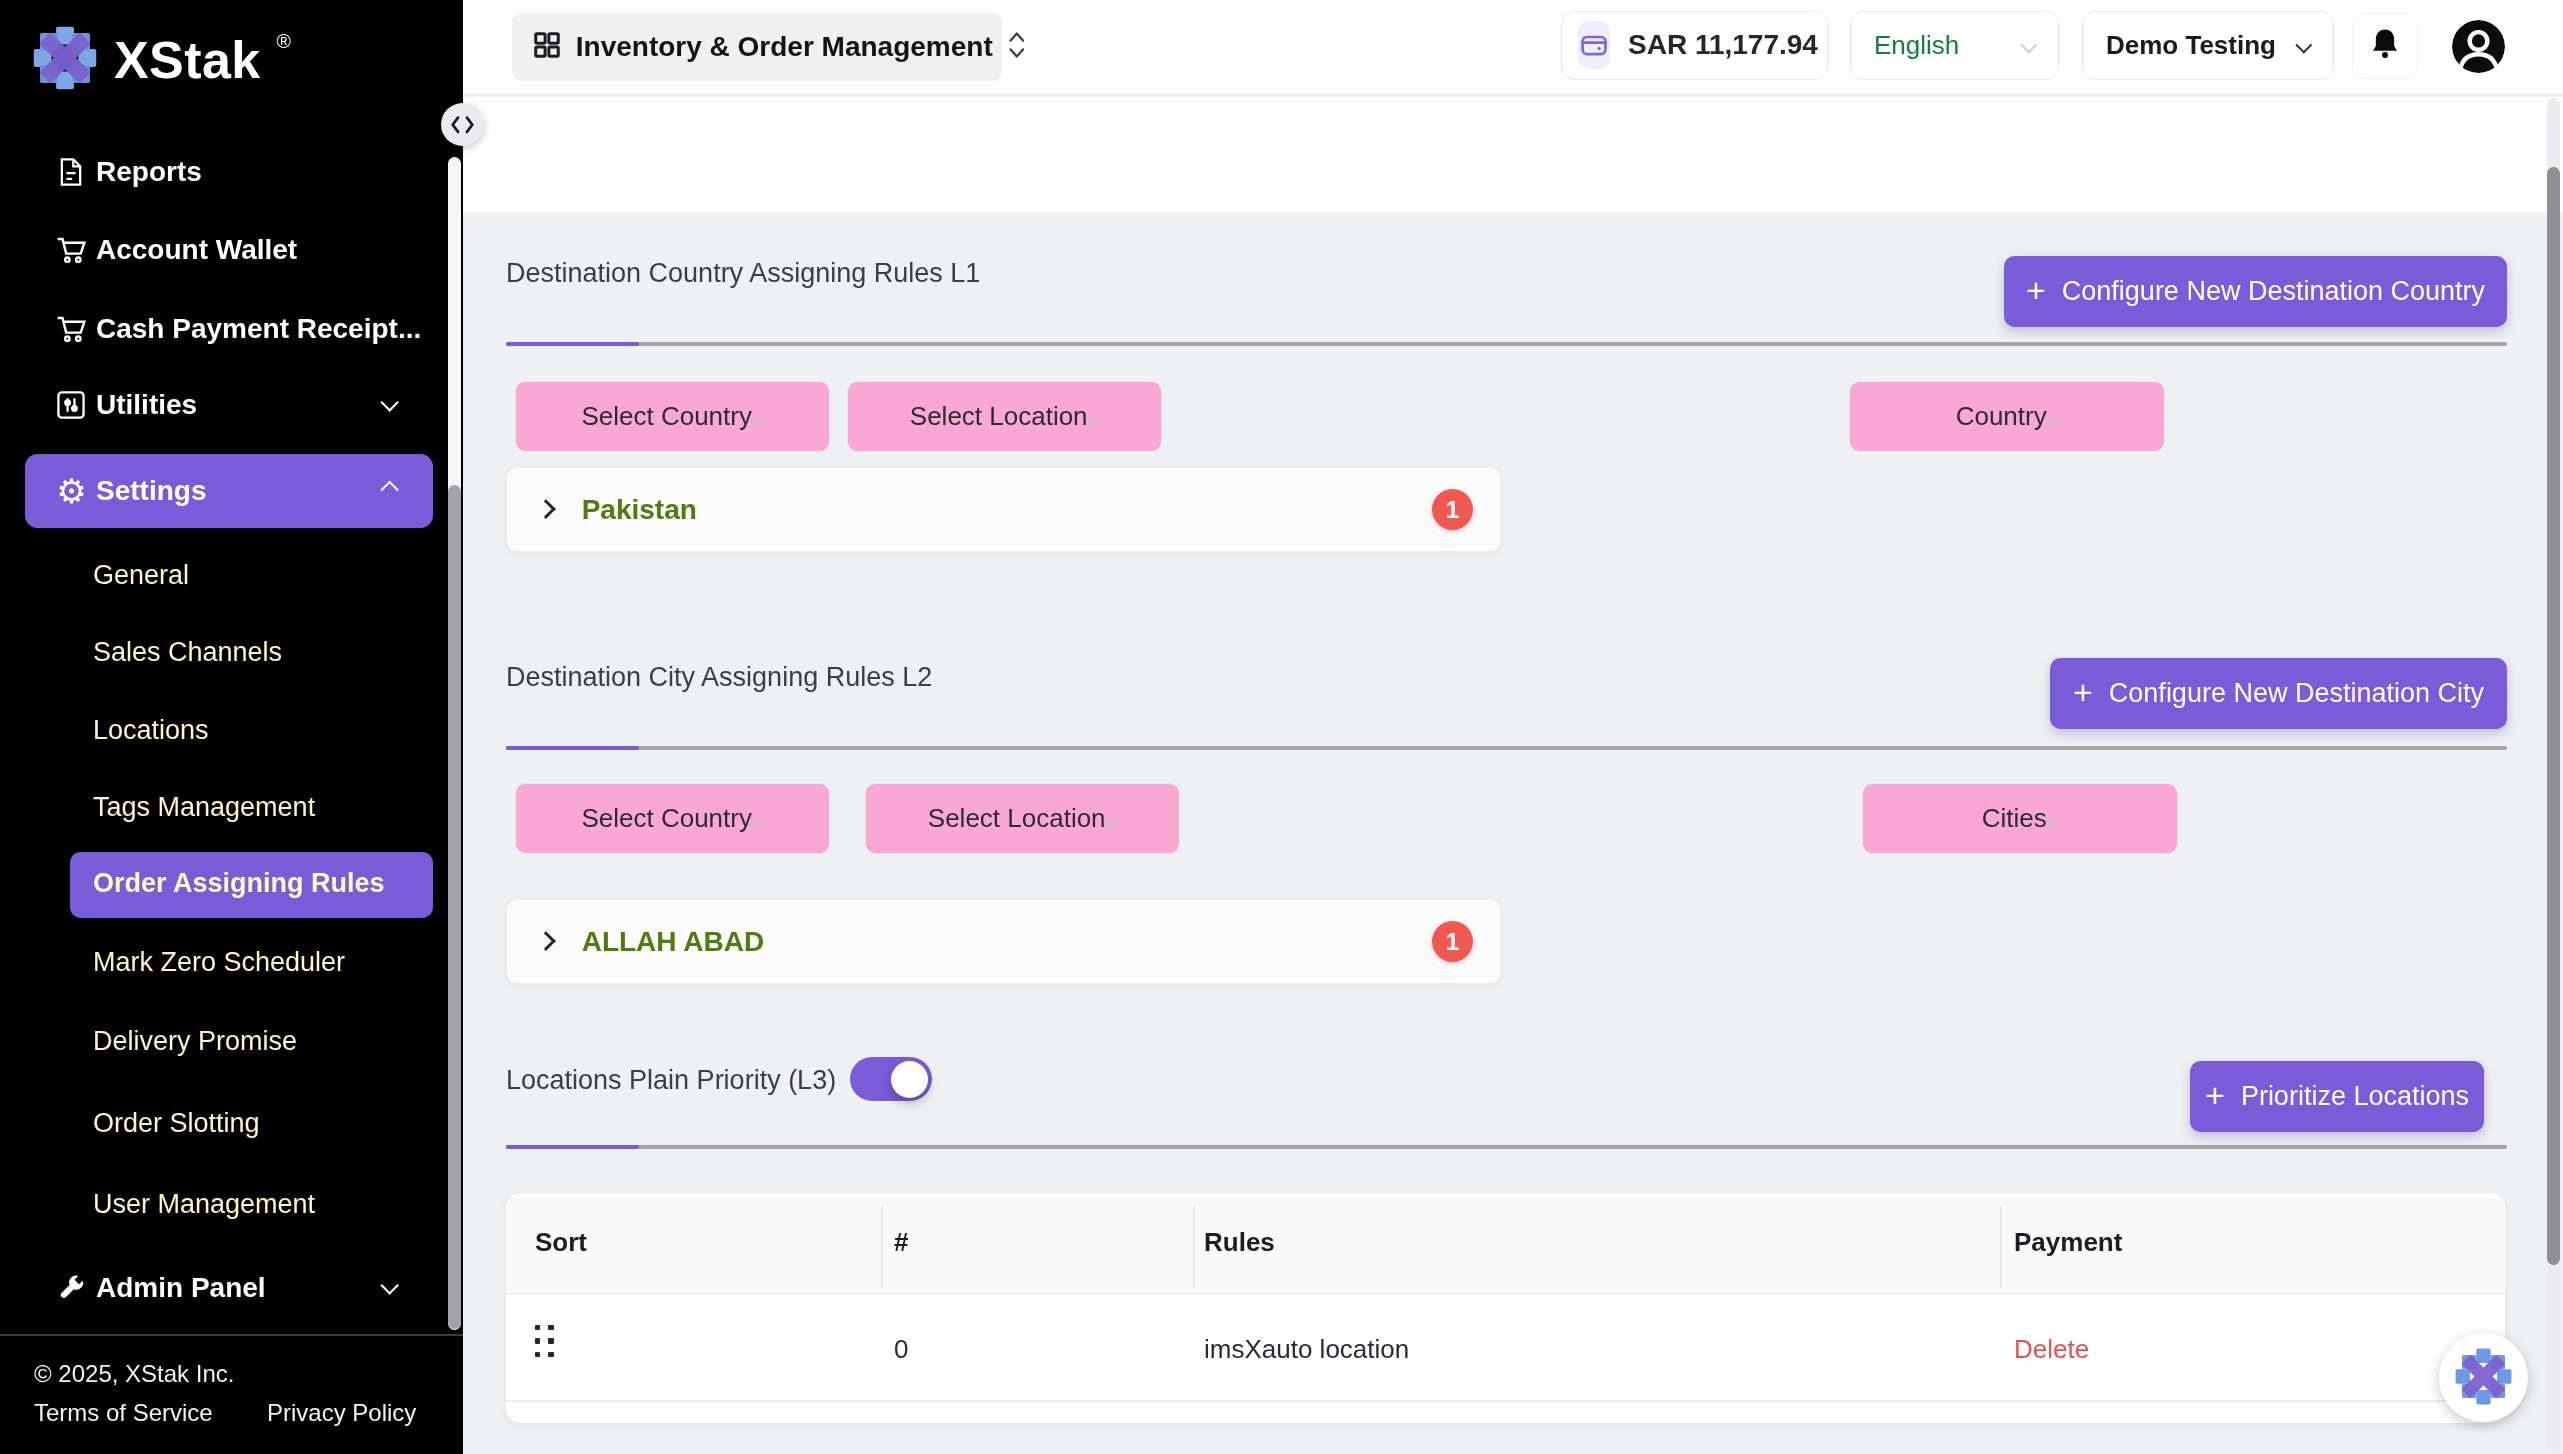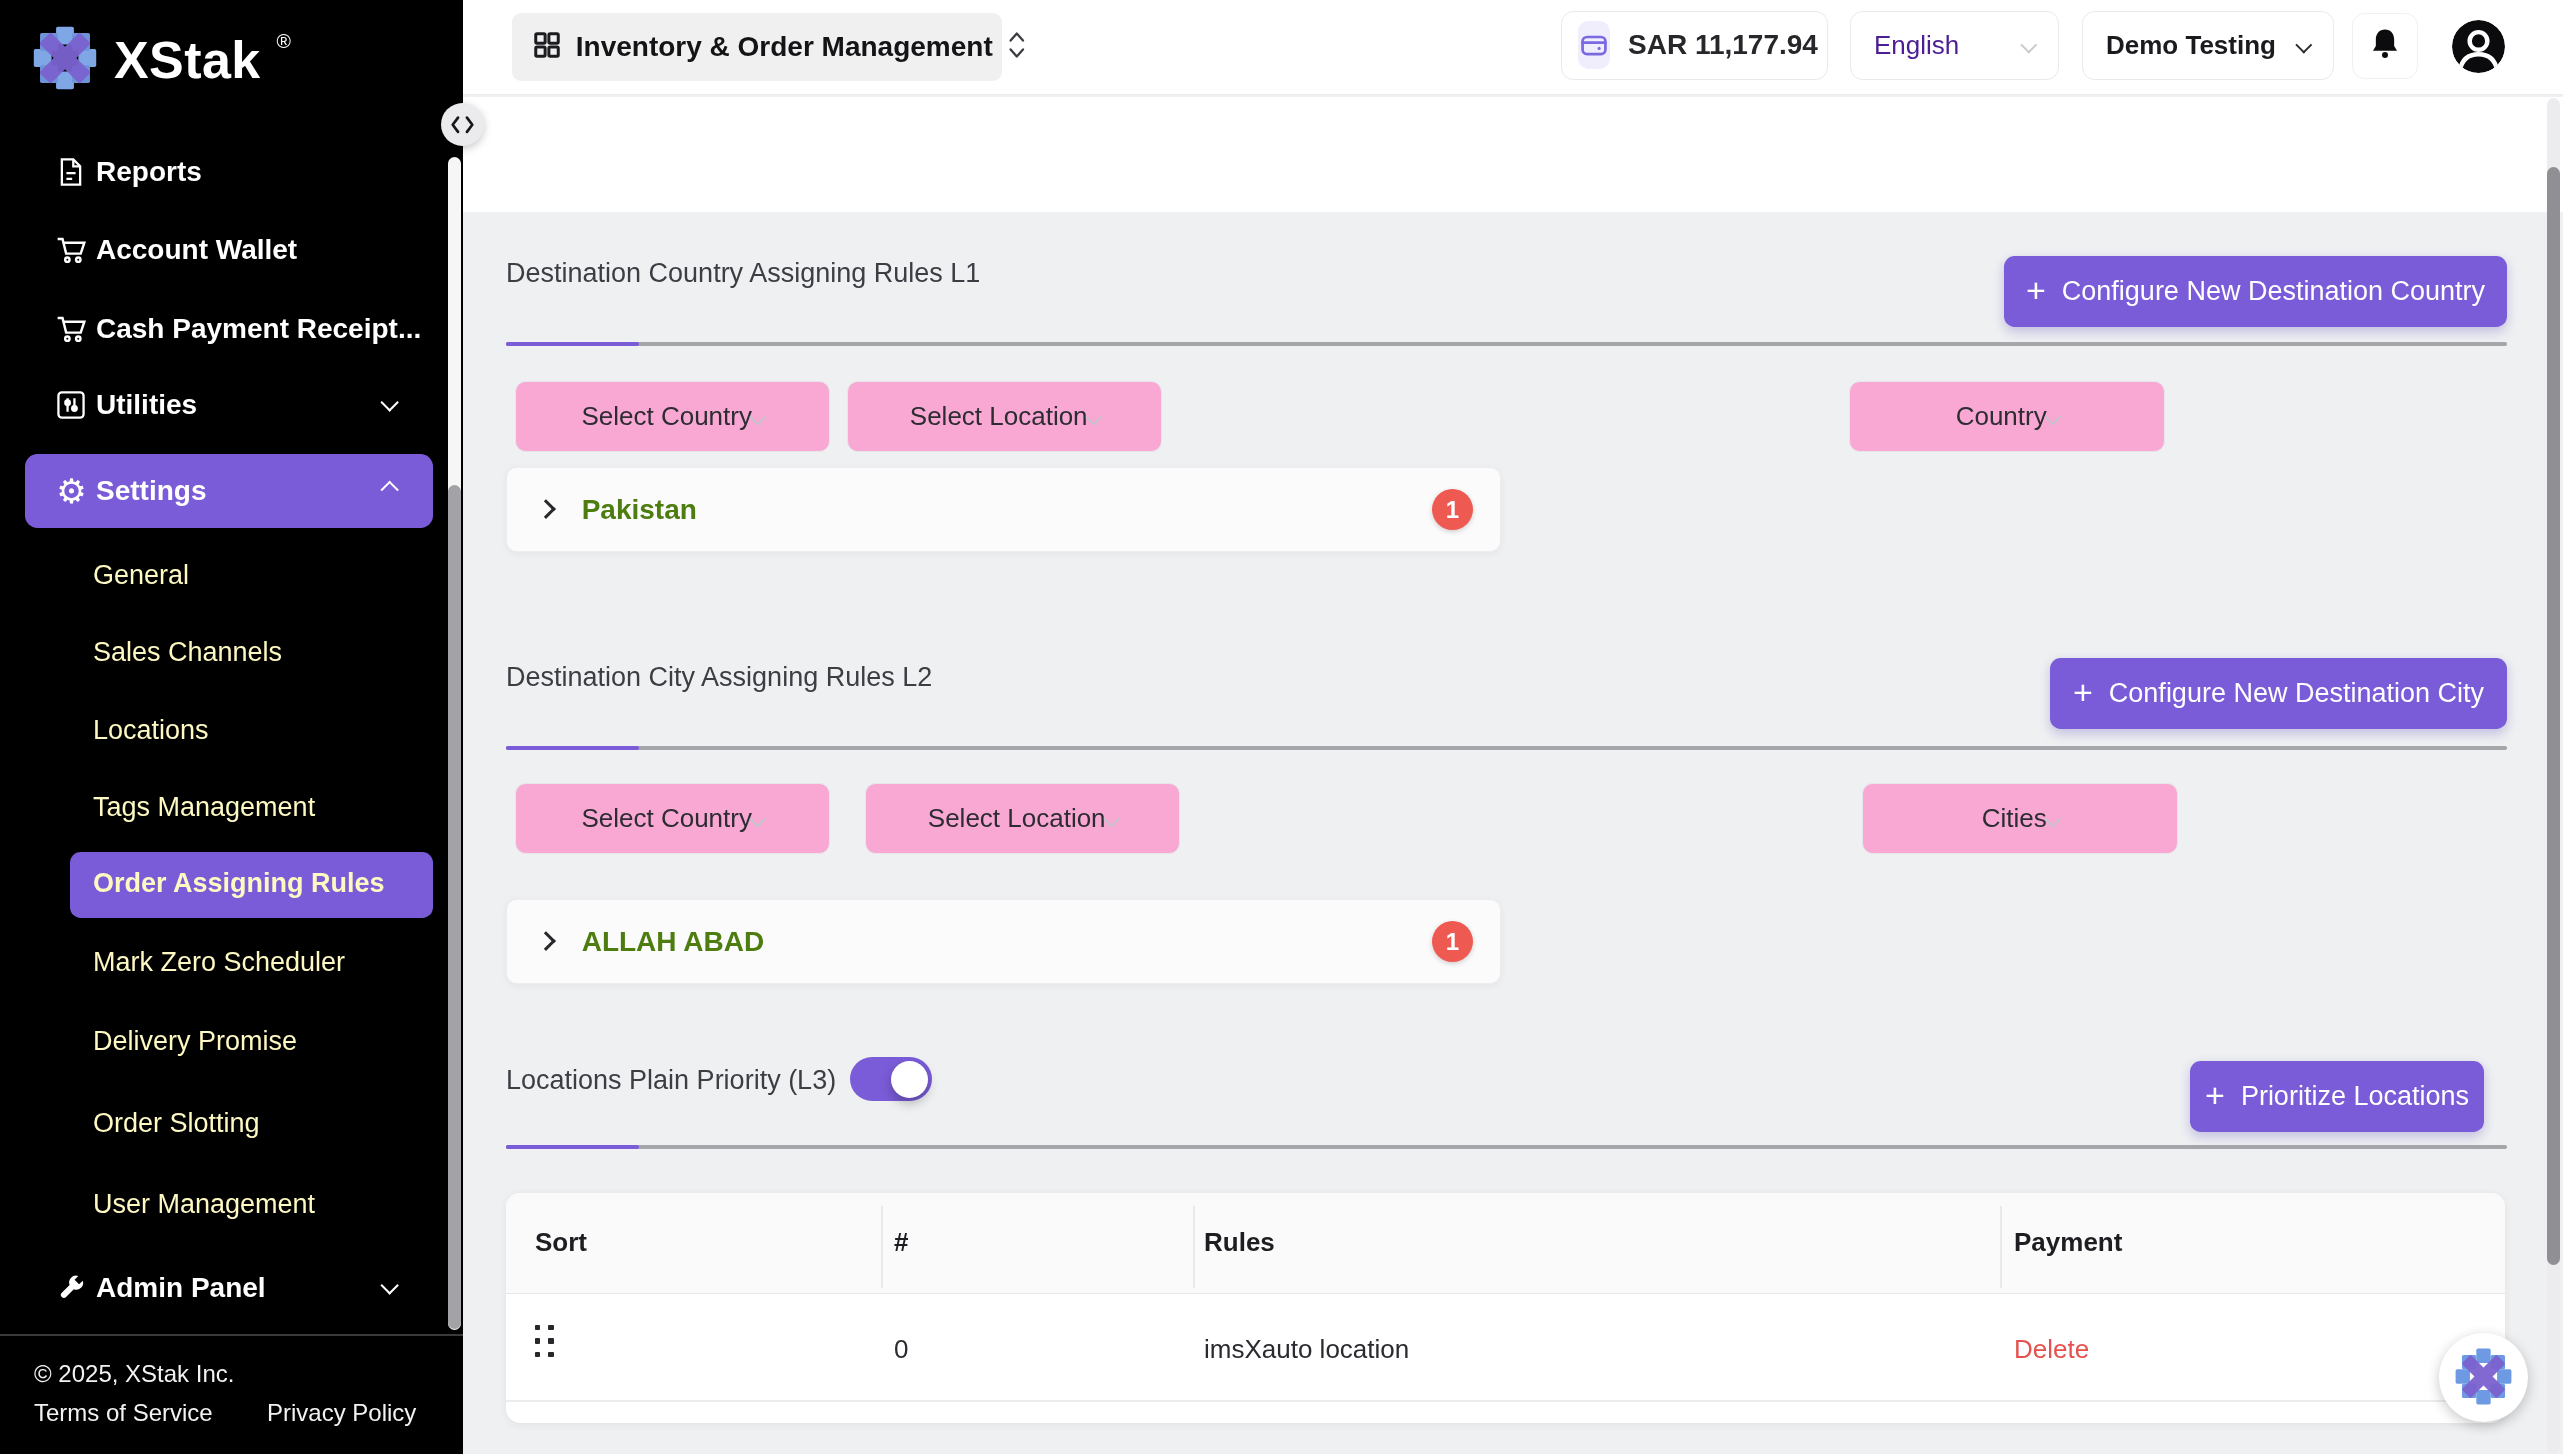--- a/index.html
+++ b/index.html
@@ -40,21 +40,21 @@
   .topbar { position:absolute; left:0; top:0; width:2100px; height:95px; background:#fff; border-bottom:1.8px solid #ebebee; }
   .titlebar { position:absolute; left:0; top:97px; width:2100px; height:115px; background:#fff; }
   .content { position:absolute; left:0; top:212px; width:2100px; height:1242px; background:#eef0f2; }
   .chip { position:absolute; display:flex; align-items:center; background:#fff; border:1.8px solid #e9e9ec; border-radius:12.5px; cursor:pointer; }
   .module-chip { left:49px; top:12.5px; width:490px; height:68px; background:#f0f0f1; border:none; border-radius:9px; padding:0 19.6px; gap:14.2px; }
   .module-label { font-size:28px; font-weight:700; color:#141417; white-space:nowrap; }
   .wallet-chip { left:1098px; top:10.7px; width:267px; height:69px; padding:0 16px; gap:18px; cursor:default; }
   .wallet-tile { width:48px; height:48px; border-radius:10.7px; background:#f0edfc; display:flex; align-items:center; justify-content:center; }
   .wallet-amount { font-size:28px; font-weight:700; color:#26262b; white-space:nowrap; }
   .lang-chip { left:1387px; top:10.7px; width:209px; height:69px; padding:0 23px; justify-content:space-between; }
-  .lang-label { font-size:26px; color:#4c1d95; }
+  .lang-label { font-size:26px; color:#15803d; }
   .tenant-chip { left:1619px; top:10.7px; width:252px; height:69px; padding:0 23px; justify-content:space-between; }
   .tenant-label { font-size:26px; font-weight:600; color:#1b1b1f; }
   .bell-chip { left:1889px; top:12.5px; width:66px; height:66px; border-color:#f0f0f2; justify-content:center; }
   .avatar { position:absolute; left:1989px; top:19.6px; width:53px; height:53px; border-radius:50%; overflow:hidden; cursor:pointer; }
   .page-title { position:absolute; left:43px; top:116px; font-size:44px; font-weight:700; color:#19191e; letter-spacing:-0.4px; }
   
   .sec-label { position:absolute; font-size:27px; color:#3d3d44; white-space:nowrap; }
   .btn { position:absolute; height:71px; background:#7a5cd8; color:#fff; border:none; border-radius:10.7px;
     display:flex; align-items:center; justify-content:center; gap:16px; font-family:inherit;
     font-size:27px; font-weight:500; cursor:pointer; box-shadow:0 4.4px 10.7px rgba(90,70,180,0.28); white-space:nowrap; }

